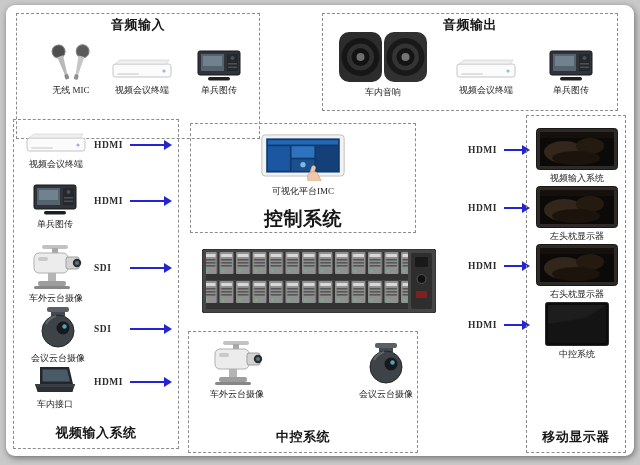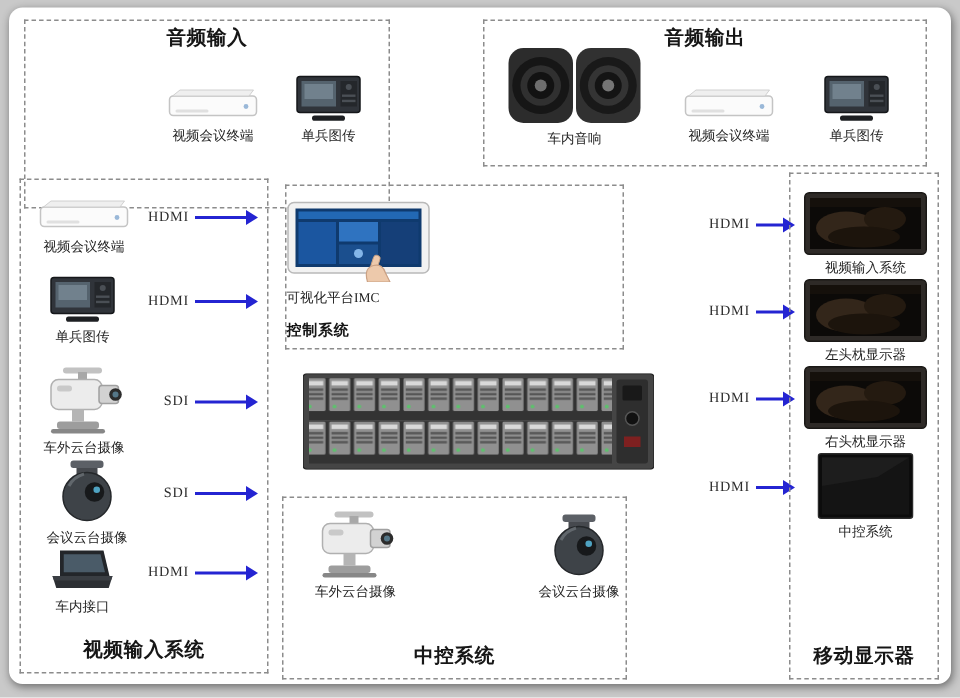--- a/index.html
+++ b/index.html
@@ -3,30 +3,30 @@
 <meta charset="utf-8">
 <style>
   *{margin:0;padding:0;box-sizing:border-box;}
   html,body{width:640px;height:465px;}
   body{background:#c9c9c9;font-family:"Liberation Serif","DejaVu Serif",serif;overflow:hidden;position:relative;}
   .panel{position:absolute;left:6px;top:5px;width:628px;height:451px;background:#fff;border-radius:9px;box-shadow:1px 2px 6px rgba(0,0,0,.45);}
   .dbox{position:absolute;border:1px dashed var(--box_border,#8c8c8c);}
   .title{position:absolute;left:0;right:0;text-align:center;font-weight:bold;font-size:13px;color:var(--text,#161616);letter-spacing:.5px;}
   .title.top{top:2px;}
   .title.bottom{bottom:6px;}
-  .title-inline{font-weight:bold;font-size:10px;color:var(--text,#161616);letter-spacing:.5px;margin-top:3px;}
+  .title-inline{font-weight:bold;font-size:19px;color:var(--text,#161616);letter-spacing:.5px;margin-top:3px;}
   .device{position:absolute;display:flex;flex-direction:column;align-items:center;gap:3px;}
   .caption{font-size:9px;color:#1e1e1e;text-align:center;line-height:1.3;white-space:pre-line;}
   .conn{position:absolute;display:flex;align-items:center;gap:4px;height:14px;}
-  .conn-label{font-size:9.5px;font-weight:normal;color:#2c2c2c;min-width:32px;text-align:right;letter-spacing:.5px;}
+  .conn-label{font-size:9.5px;font-weight:bold;color:#2c2c2c;min-width:32px;text-align:left;letter-spacing:.5px;}
   .arrow{position:relative;height:2.2px;background:var(--arrow,#2424d2);flex:0 0 auto;}
   .arrow::after{content:"";position:absolute;right:-8px;top:-4.2px;width:0;height:0;border-left:8px solid var(--arrow,#2424d2);border-top:5.2px solid transparent;border-bottom:5.2px solid transparent;}
   .w40{width:34px;margin-right:9px;}
   .w22{width:18px;margin-right:9px;}
-  #box-control{display:flex;flex-direction:column;align-items:flex-start;padding-top:10px;gap:5px;}
+  #box-control{display:flex;flex-direction:column;align-items:center;padding-top:10px;gap:5px;}
   svg.icon{display:block;}
   #defs{position:absolute;width:0;height:0;overflow:hidden;}
 </style>
 </head>
 <body>
 
 <svg id="defs" aria-hidden="true">
   <defs>
     <symbol id="sym-mic" viewBox="0 0 46 40">
       <g transform="rotate(-18 14 20)">
@@ -128,20 +128,26 @@
       <rect x="3" y="3" width="58" height="38" fill="#141414"></rect>
       <path d="M3 3 L61 3 L40 16 L3 22 z" fill="#1d1d1d"></path>
     </symbol>
   </defs>
 </svg>
 
 <div class="panel">
 
   <div class="dbox" style="left:10px;top:8px;width:244px;height:126px">
     <div class="title top">音频输入</div>
+    <div class="device" style="left:18px;top:28px;width:72px">
+      <svg class="icon" width="46" height="40">
+          <use href="#sym-mic"></use>
+        </svg>
+      <div class="caption">无线 MIC</div>
+    </div>
     <div class="device" style="left:88px;top:44px;width:74px">
       <svg class="icon" width="60" height="24">
           <use href="#sym-terminal"></use>
         </svg>
       <div class="caption">视频会议终端</div>
     </div>
     <div class="device" style="left:168px;top:36px;width:68px">
       <svg class="icon" width="46" height="32">
           <use href="#sym-portable"></use>
         </svg>

